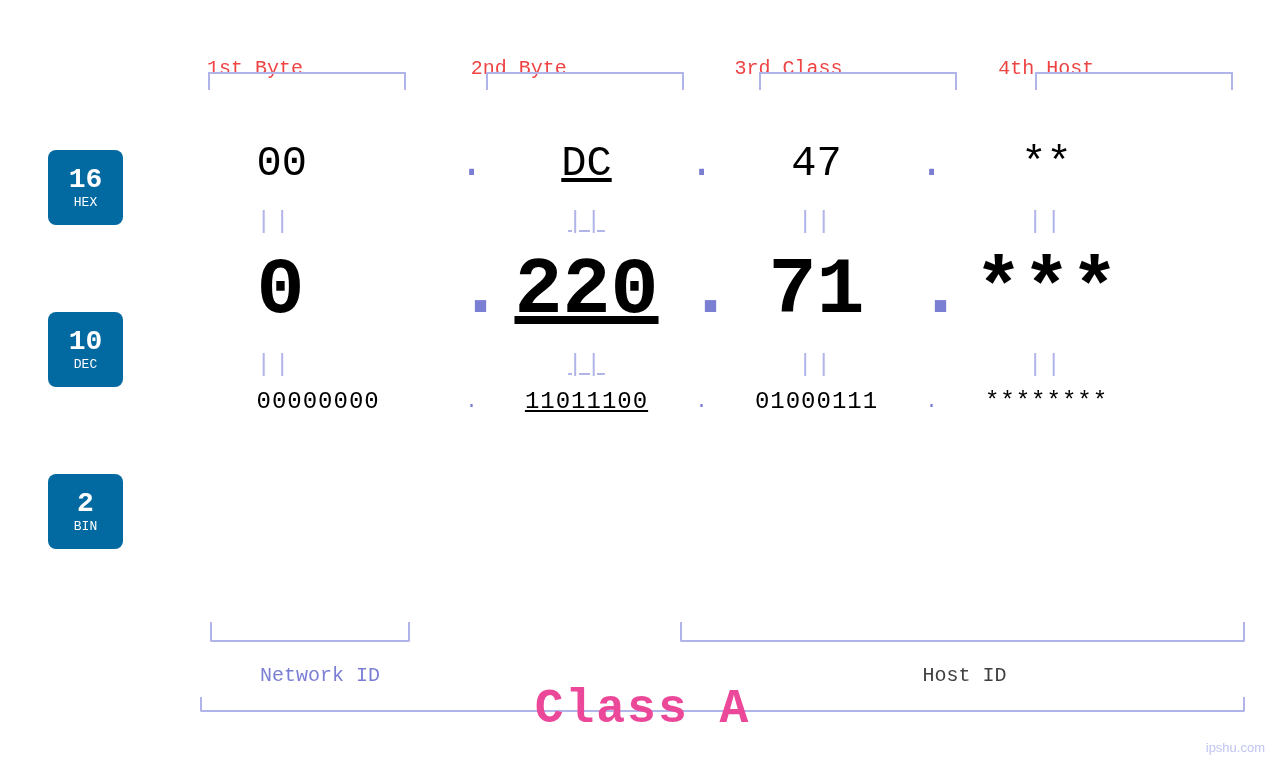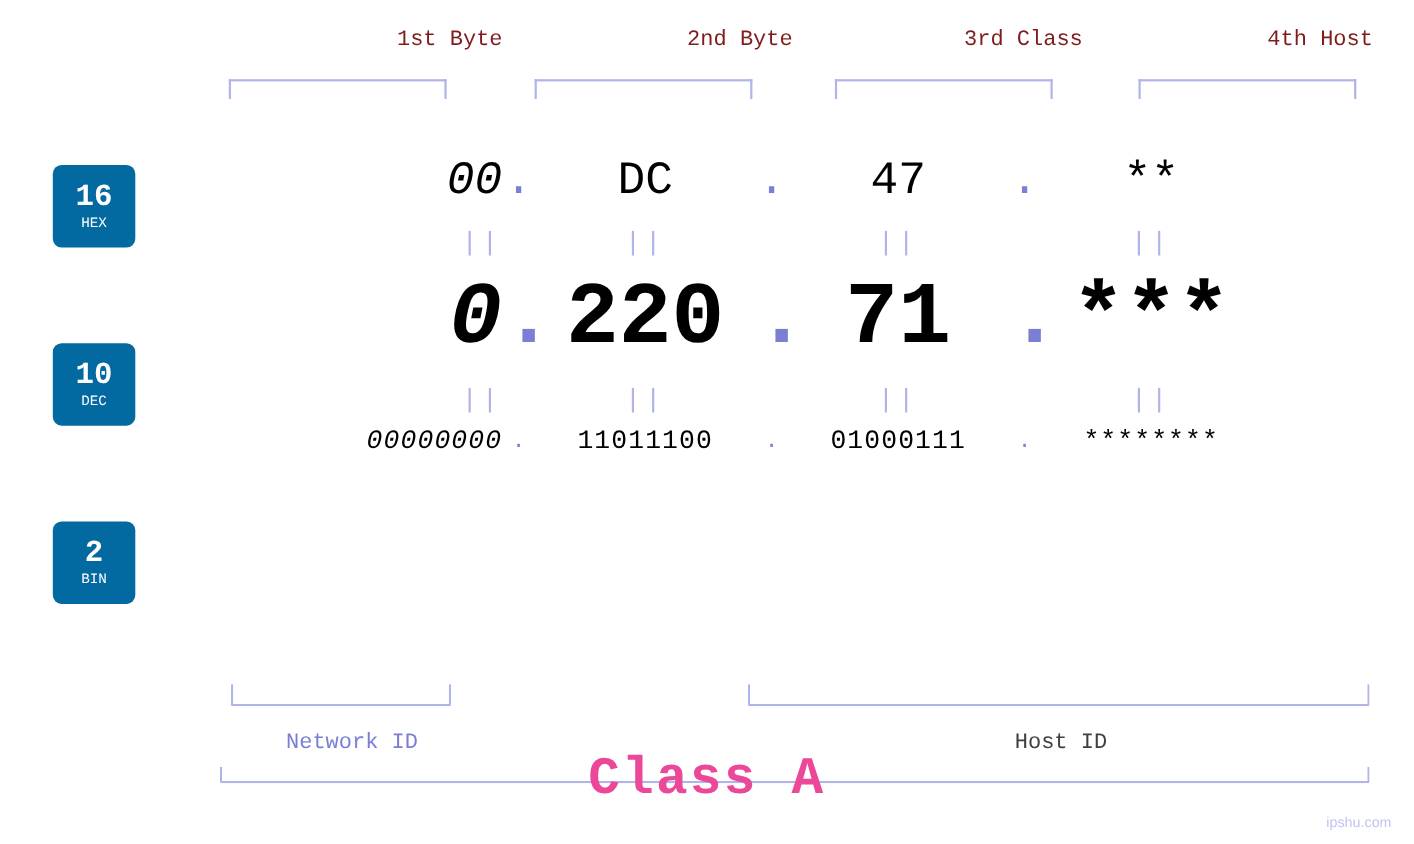--- a/index.html
+++ b/index.html
@@ -60,24 +60,25 @@
     .col-headers {
       position: absolute;
       top: 25px;
       left: 200px;
       right: 30px;
       display: flex;
       justify-content: space-around;
     }
 
     .col-header {
-      color: #7f1d1d;
+      color: #ef4444;
       font-size: 20px;
-      text-align: right;
+      text-align: left;
       width: 250px;
+      margin-top: 32px;
     }
 
     .hex-val {
       font-size: 42px;
       font-weight: 300;
     }
 
     .eq-val {
       font-size: 24px;
       color: #b0b4e8;
@@ -248,23 +249,23 @@
       align-items: center;
       justify-content: center;
     }
 
     .dr-hex { margin-top: 45px; }
     .dr-eq1 { margin-top: 20px; }
     .dr-dec { margin-top: 10px; }
     .dr-eq2 { margin-top: 15px; }
     .dr-bin { margin-top: 10px; }
 
-    .c1 { width: 200px; text-align: right; font-style: italic; }
+    .c1 { width: 200px; text-align: left; }
     .c2 { width: 30px; text-align: center; }
-    .c3 { width: 200px; text-align: center; }
+    .c3 { width: 200px; text-align: center; text-decoration: underline; }
     .c4 { width: 30px; text-align: center; }
     .c5 { width: 200px; text-align: center; }
     .c6 { width: 30px; text-align: center; }
     .c7 { width: 200px; text-align: center; }
   </style>
 </head>
 <body>
 
 <div class="main-container">
 

